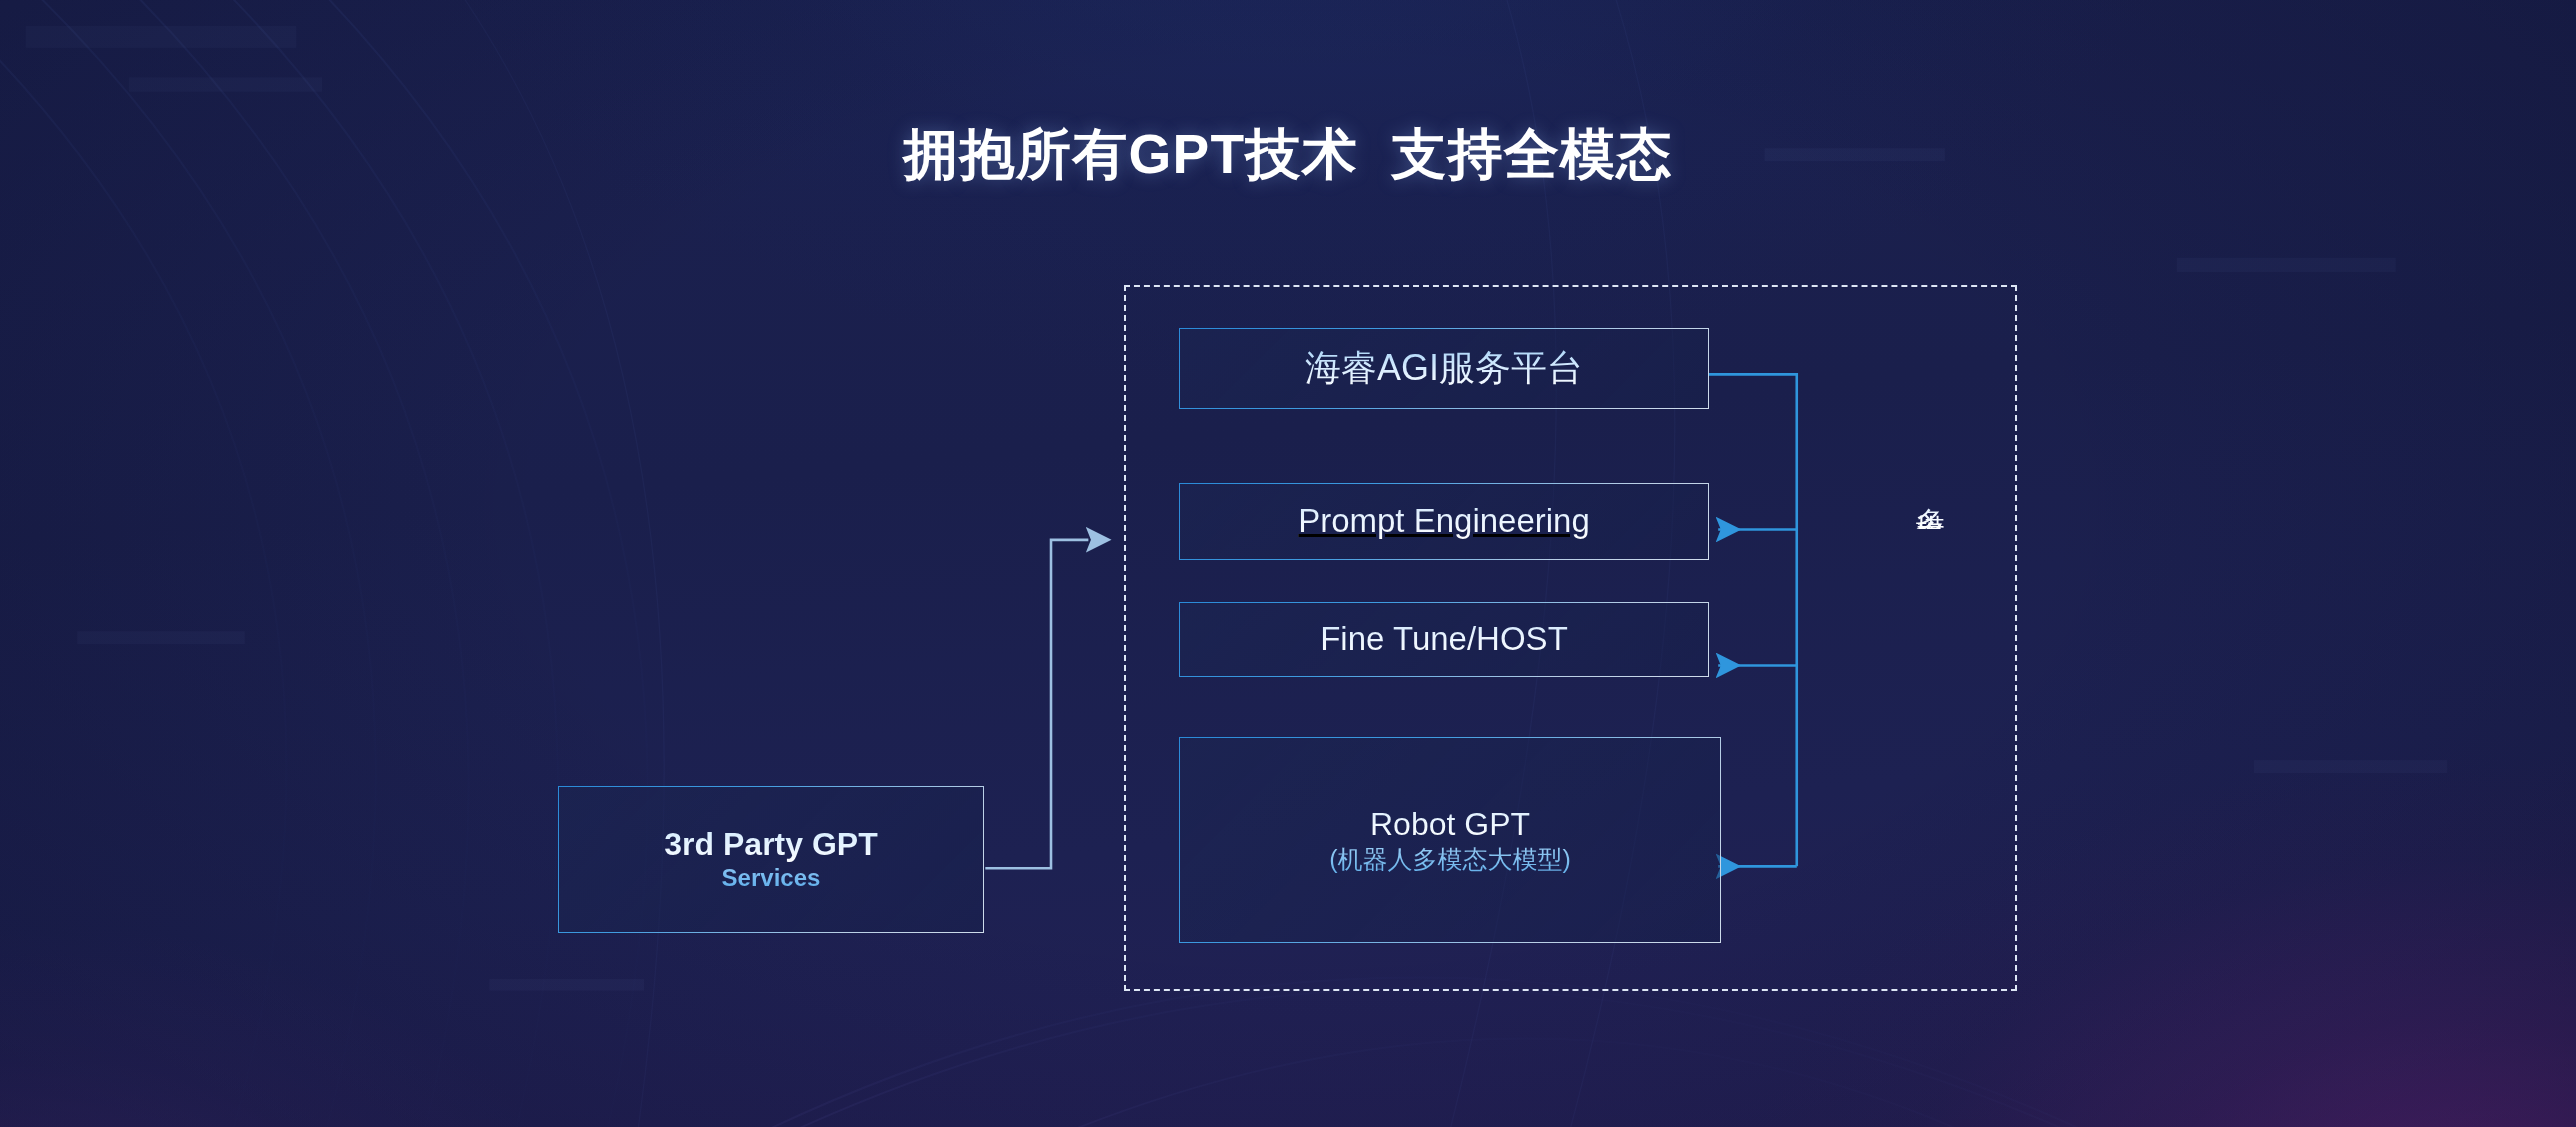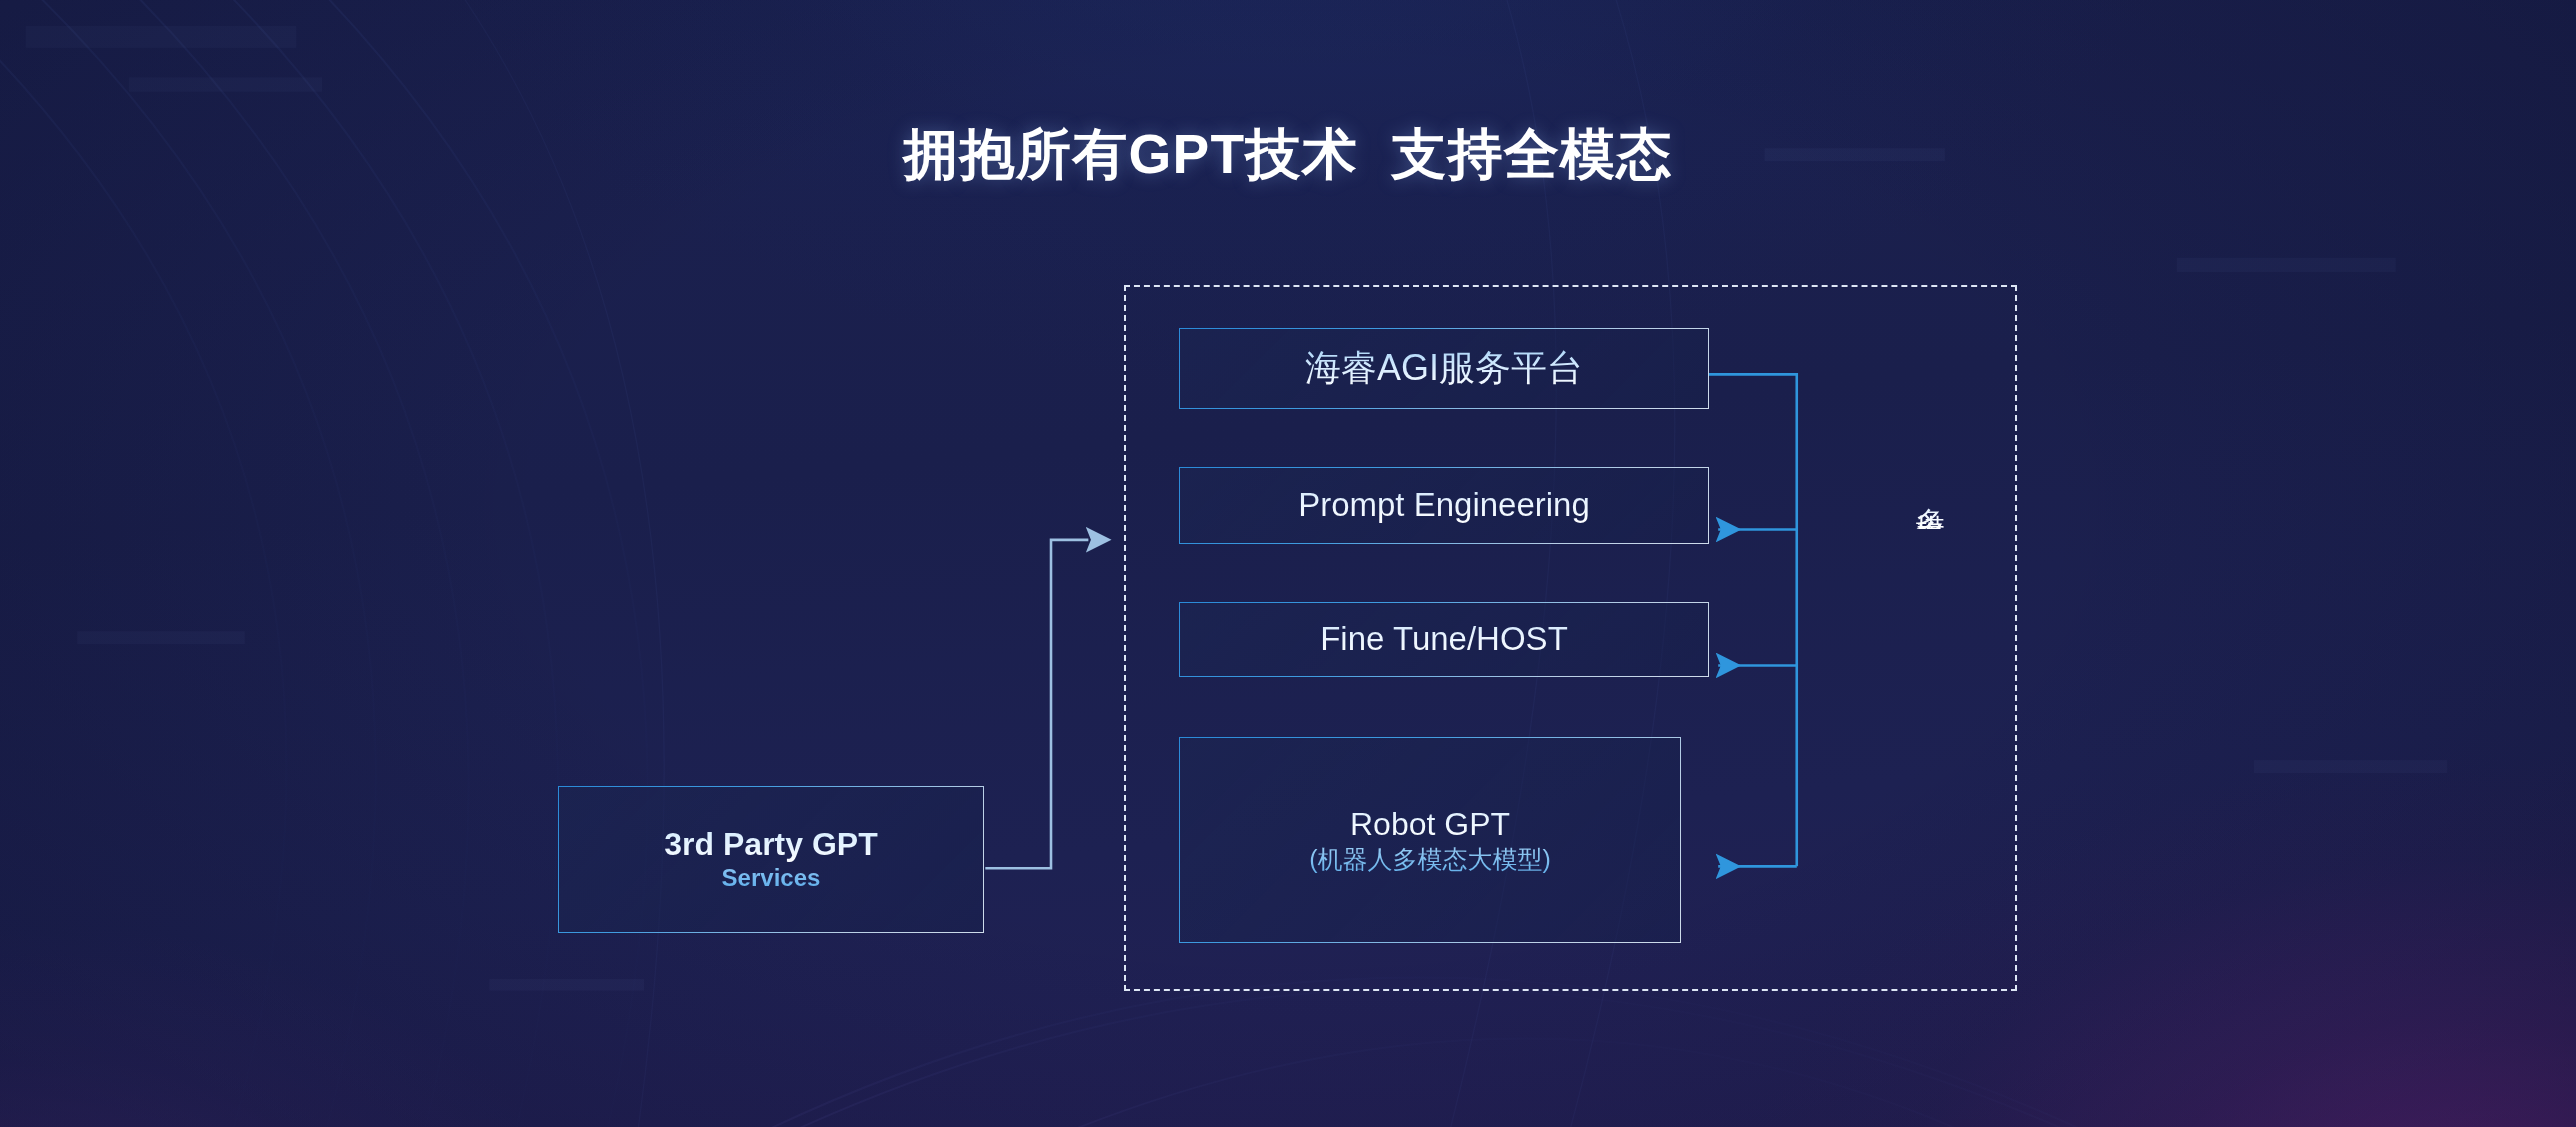--- a/index.html
+++ b/index.html
@@ -128,23 +128,23 @@
   .node.party .line2 {
     font-size: 24px;
     background: linear-gradient(180deg, #8cc6f3 0%, #6eb6ee 60%, #58aae9 100%);
     -webkit-background-clip: text;
     background-clip: text;
     color: transparent;
   }
 
   
   #node-agi    { left:1179px; top:328px;  width:530px; height:81px; }
-  #node-prompt { left:1179px; top:467px;  width:530px; height:77px; }
+  #node-prompt { left:1179px; top:483px;  width:530px; height:77px;text-decoration:underline; }
   #node-finetune { left:1179px; top:602px; width:530px; height:75px; }
-  #node-robot  { left:1179px; top:737px; width:502px; height:206px; }
+  #node-robot  { left:1179px; top:737px; width:542px; height:206px; }
   #node-party  { left:558px;  top:786px; width:426px; height:147px;font-weight:bold; }
 
   
   .vlabel {
     position: absolute;
     left: 1902px;
     top: 484px;
     width: 43px;
     writing-mode: vertical-rl;
     text-orientation: upright;

